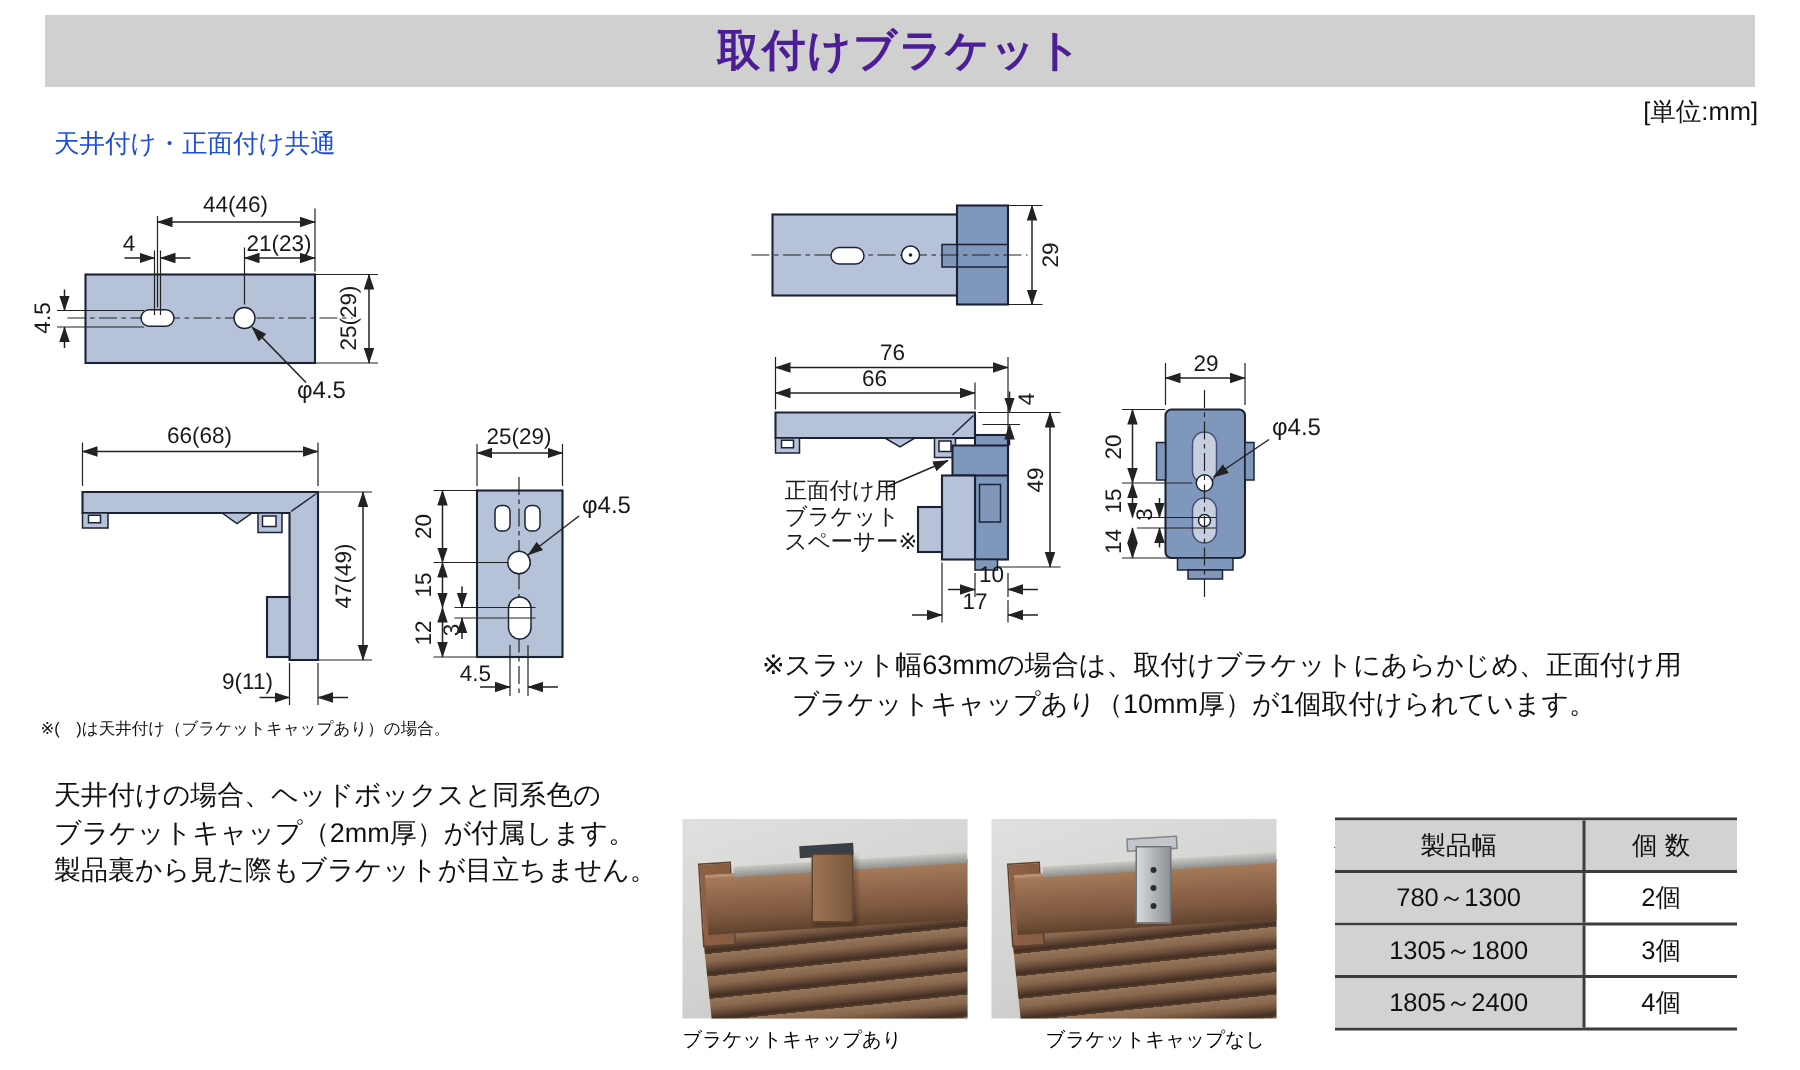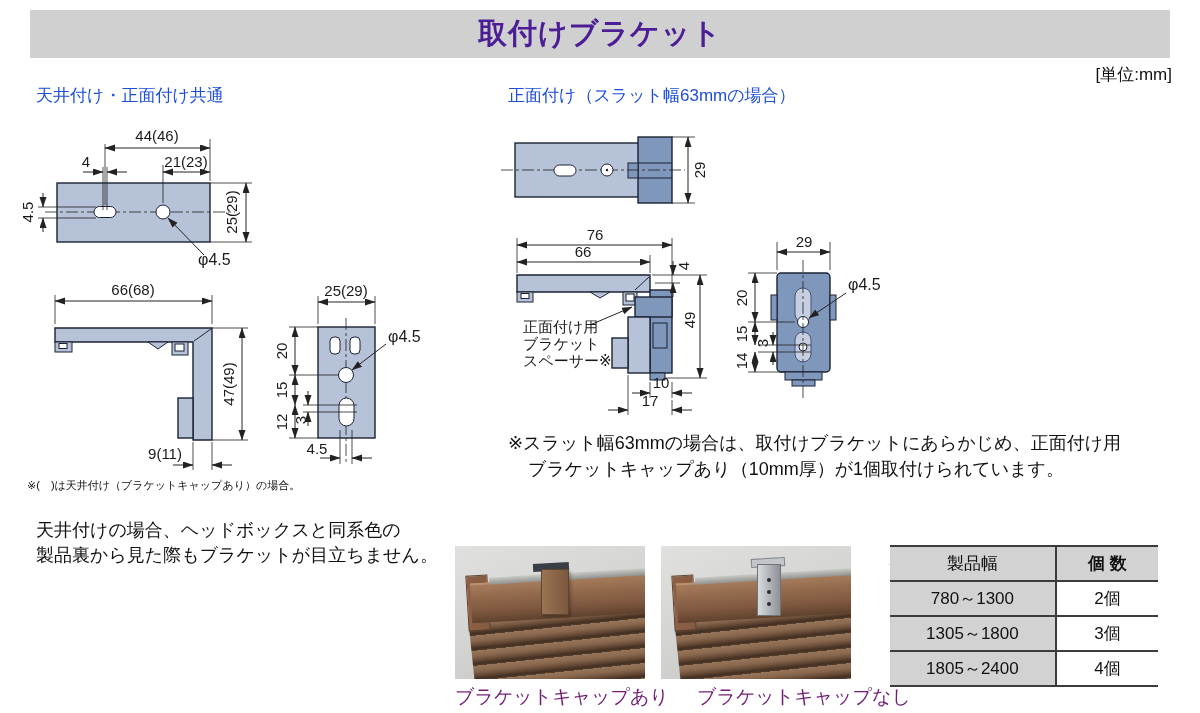--- a/index.html
+++ b/index.html
@@ -49,30 +49,30 @@
   .clip{position:absolute;left:78px;top:17px;width:36px;height:8px;background:#3a3f45;transform:rotate(-3.5deg);}
   .bracket-cap{position:absolute;left:86px;top:23px;width:26px;height:44px;border-radius:2px;
         background:linear-gradient(90deg,#9a745​2,#7b573d);background:linear-gradient(90deg,#9a7452,#7b573d);
         border:1px solid #5f4430;box-shadow:2px 2px 3px rgba(0,0,0,.25);}
   .bracket-metal{position:absolute;left:96px;top:18px;width:22px;height:50px;
         background:linear-gradient(90deg,#d8dbde,#aeb2b6 55%,#8e9296);border:1px solid #6f7377;}
   .bracket-metal .dots{position:absolute;left:9px;top:13px;width:4px;height:4px;border-radius:50%;
         background:#2e2e2e;box-shadow:0 12px 0 #2e2e2e,0 24px 0 #2e2e2e;}
   .flange{position:absolute;left:90px;top:12px;width:32px;height:7px;background:#c2c6ca;
         border:1px solid #83878b;transform:rotate(-3.5deg);}
-  .caption{font-size:19px;color:#701a75;}
+  .caption{font-size:13px;color:#000000;}
   .caption-left{left:455px;top:684px;} .caption-right{left:661px;top:684px;margin-left:36px;}
 
   
   .acc-title{left:890px;top:517px;font-size:18px;font-weight:600;margin-top:36px;}
   .acc-table{left:890px;top:545px;width:268px;border-top:2px solid #3c3c3c;font-size:17px;}
   .acc-row{display:flex;border-bottom:2px solid #3c3c3c;}
   .acc-c1{width:176px;background:#d2d2d2;text-align:center;padding:5px 0;}
   .acc-c2{width:110px;text-align:center;padding:5px 0;border-left:2px solid #3c3c3c;box-sizing:border-box;}
-  .acc-head .acc-c2{background:#d2d2d2;font-weight:bold;}
+  .acc-head .acc-c2{background:#d2d2d2;}
 </style>
 </head>
 <body>
 
 <div class="page">
 
   <svg width="0" height="0" style="position:absolute">
     <defs>
       <marker id="ae" markerUnits="userSpaceOnUse" markerWidth="12" markerHeight="8" refX="10" refY="3.5" orient="auto">
         <path d="M0,0 L10.5,3.5 L0,7 Z" fill="#222"></path>
@@ -82,21 +82,20 @@
         </marker>
     </defs>
   </svg>
 
   <div class="abs title-bar">
     <h1>取付けブラケット</h1>
   </div>
   <div class="abs unit-note">[単位:mm]</div>
 
   <div class="abs sec-head sec-head-left">天井付け・正面付け共通</div>
-  <div class="abs sec-head sec-head-right">正面付け（スラット幅63mmの場合）</div>
 
   <svg class="abs" style="left:20px;top:115px" width="250" height="170" viewBox="0 0 250 170">
     <rect class="shape fl" x="37" y="68" width="153" height="59"></rect>
     <line class="cl" x1="25" y1="97" x2="215" y2="97"></line>
     <rect class="thin fw" x="74" y="91.5" width="22" height="11" rx="5.5"></rect>
     <circle class="thin fw" cx="143" cy="97" r="7"></circle>
 
     <line class="ext" x1="85" y1="29" x2="85" y2="90"></line>
       <line class="ext" x1="190" y1="24" x2="190" y2="66"></line>
     <line class="dim" x1="85" y1="33" x2="190" y2="33" marker-start="url(#as)" marker-end="url(#ae)"></line>
@@ -301,20 +300,21 @@
   </svg>
 
   <div class="abs note-right">
     <div class="l1">※スラット幅63mmの場合は、取付けブラケットにあらかじめ、正面付け用</div>
     <div class="l2">ブラケットキャップあり（10mm厚）が1個取付けられています。</div>
   </div>
 
   <div class="abs paren-note">※(　)は天井付け（ブラケットキャップあり）の場合。</div>
   <div class="abs cap-info">
     <div>天井付けの場合、ヘッドボックスと同系色の</div>
+    <div>ブラケットキャップ（2mm厚）が付属します。</div>
     <div>製品裏から見た際もブラケットが目立ちません。</div>
   </div>
 
   <div class="abs photo photo-left">
     <div class="slats"></div>
     <div class="headbox-end"></div>
     <div class="headbox"></div>
     <div class="rail"></div>
     <div class="clip"></div>
     <div class="bracket-cap"></div>

